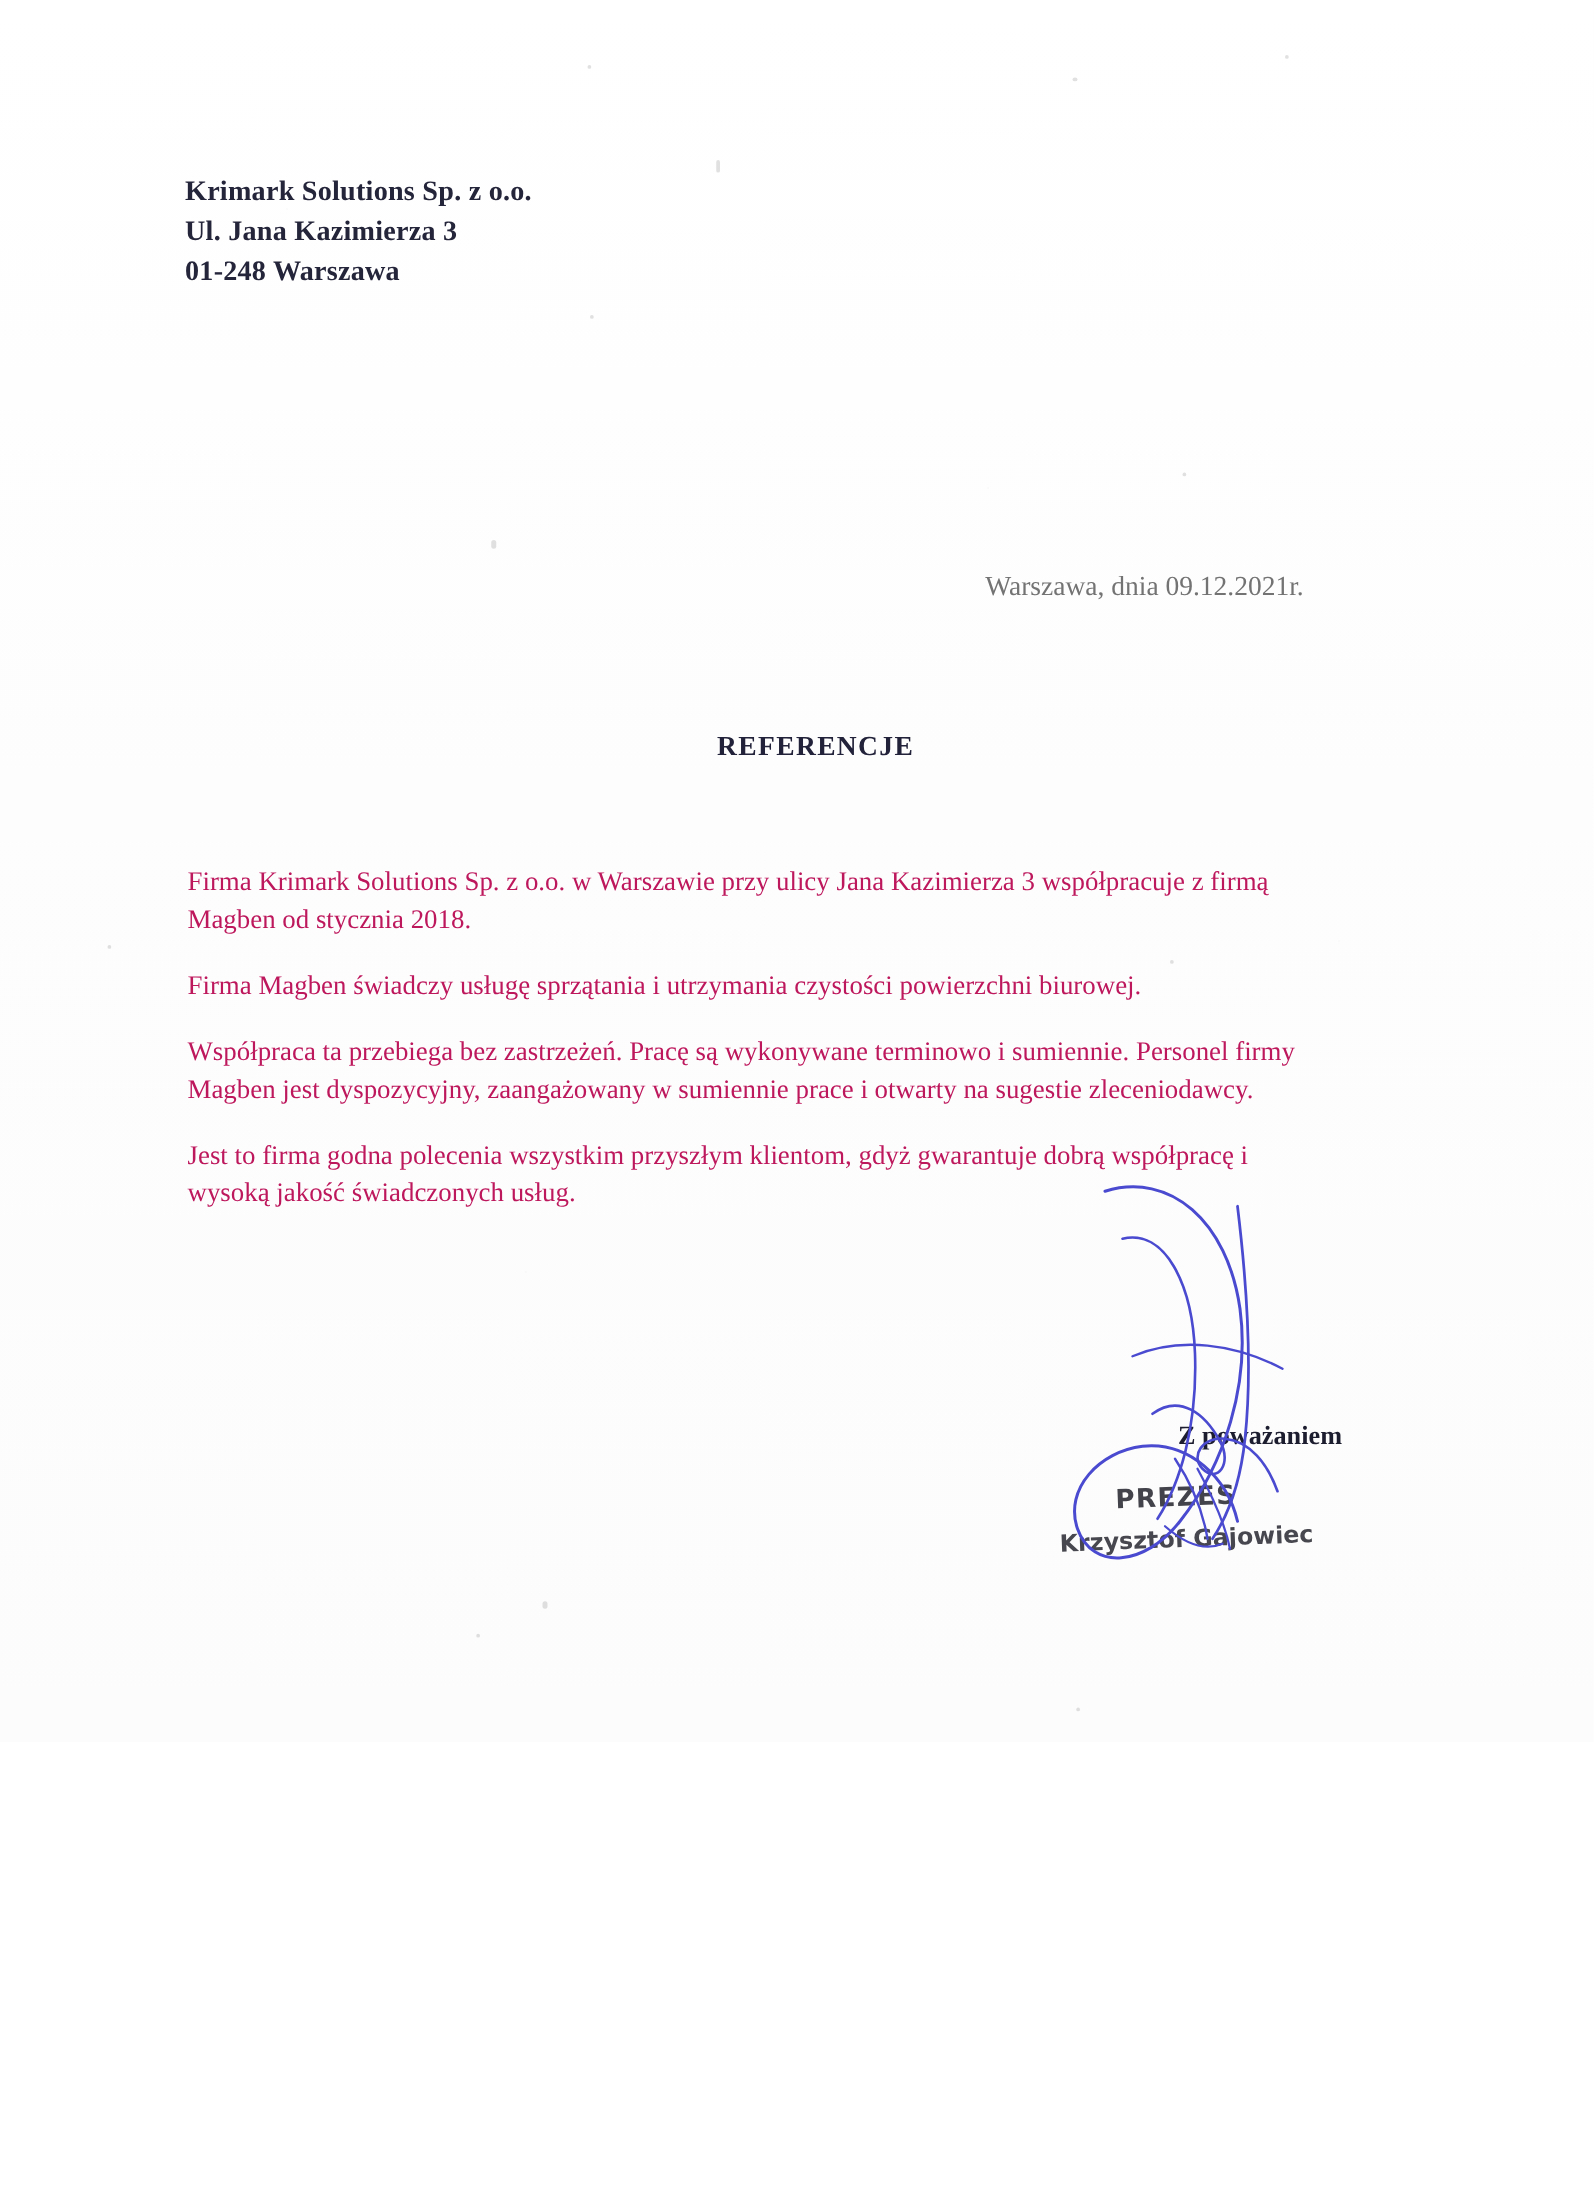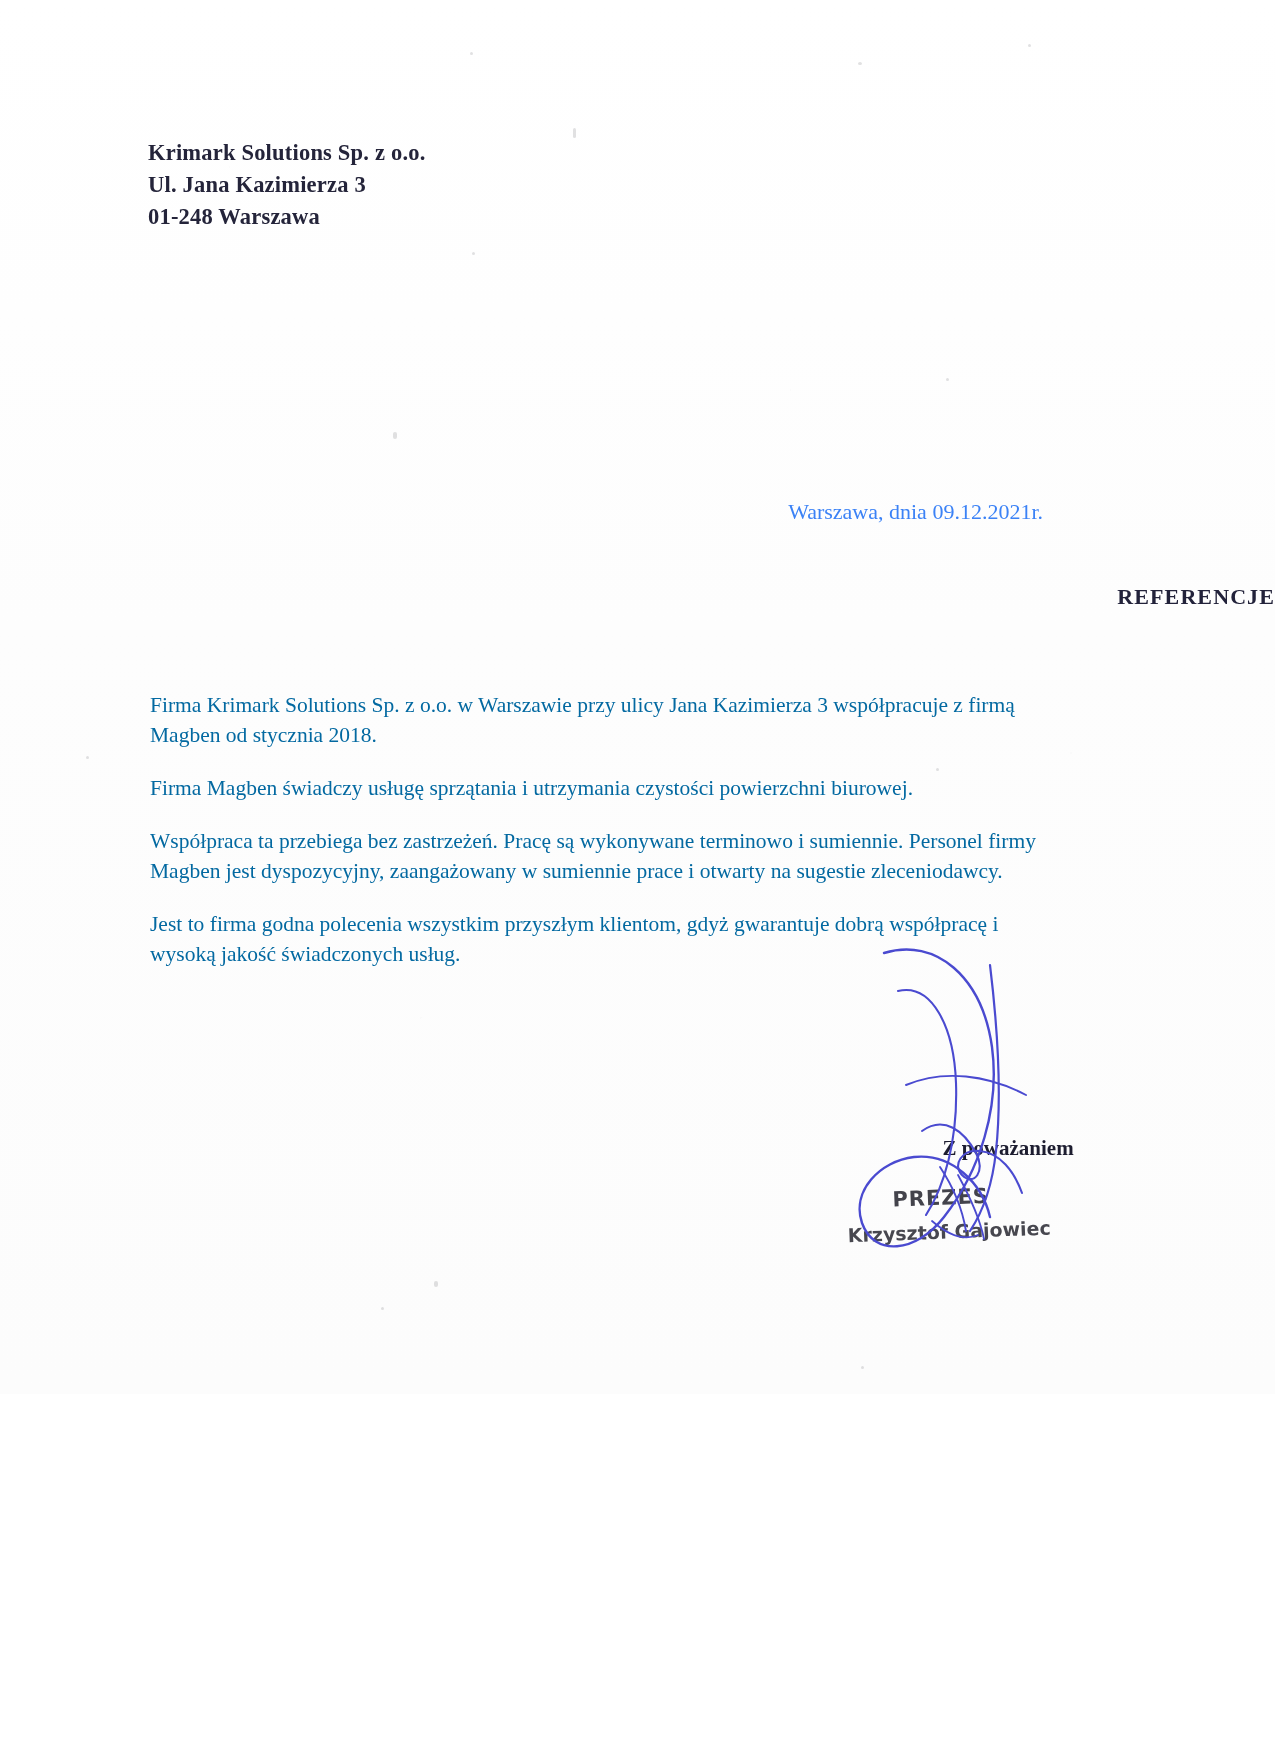--- a/index.html
+++ b/index.html
@@ -47,46 +47,45 @@
     color: #24243a;
     letter-spacing: 0.2px;
   }
   .letterhead div { white-space: nowrap; }
 
   .datebox {
     position: absolute;
     right: 232px;
     top: 456px;
     font-size: 22px;
-    color: #3b82f6;
+    color: #737373;
     white-space: nowrap;
-    margin-top: 43px;
   }
 
   .title {
     position: absolute;
     left: 0;
     right: 0;
     top: 584px;
-    text-align: right;
+    text-align: center;
     font-weight: bold;
     font-size: 22px;
     letter-spacing: 1.1px;
     color: #22223a;
   }
   .title span { margin-left: 30px; }
 
   .body-text {
     position: absolute;
     left: 150px;
     top: 690px;
     width: 916px;
     font-size: 21.5px;
     line-height: 30px;
-    color: #0369a1;
+    color: #be185d;
   }
   .body-text p {
     margin: 0 0 23px 0;
   }
   .body-text p:last-child { margin-bottom: 0; }
 
   .closing {
     position: absolute;
     left: 1008px;
     top: 1136px;

